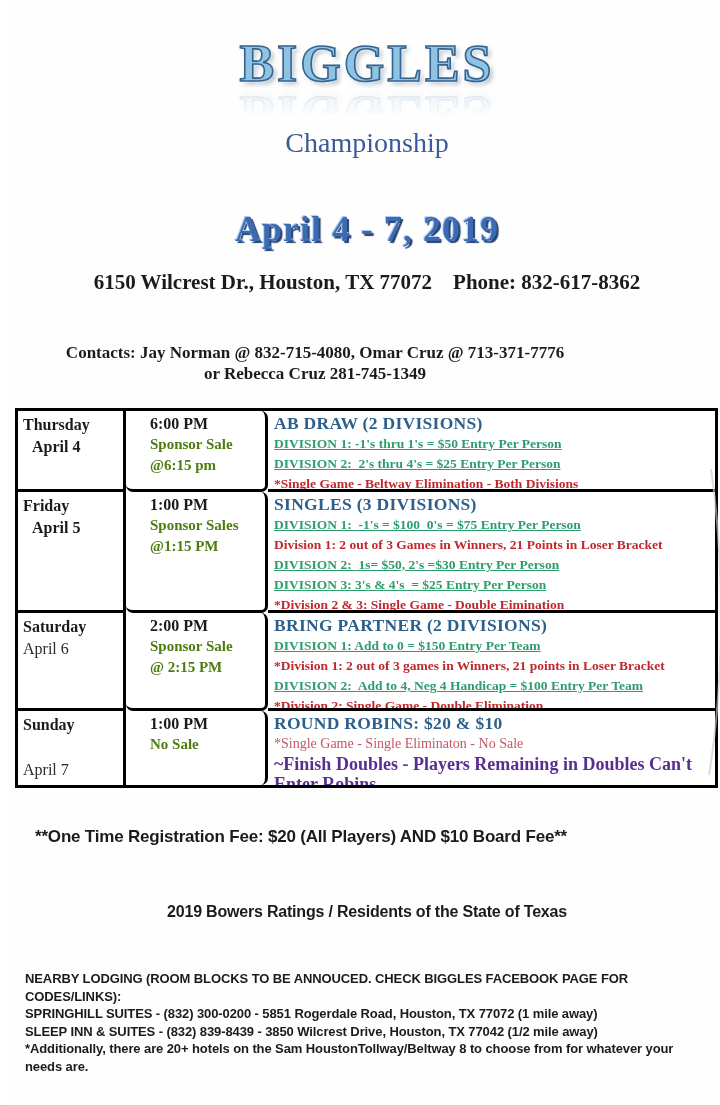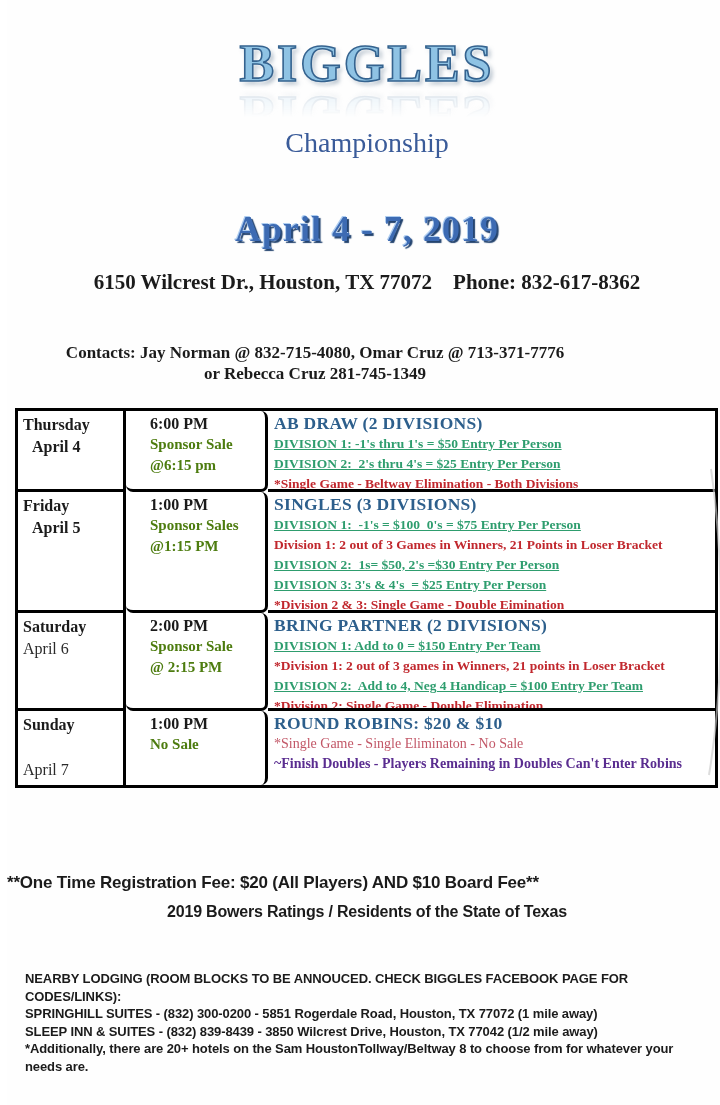--- a/index.html
+++ b/index.html
@@ -42,22 +42,22 @@
   .date-light{font-weight:normal;color:#2b2b2b;}
   .c-day.spread{display:flex;flex-direction:column;justify-content:space-between;padding-bottom:4px;}
   .c-time{padding:2px 4px 0 24px;font:bold 16px "Liberation Serif",serif;line-height:21px;border-radius:7px;}
   .sale{color:#4d7c0f;font-size:15px;}
   .c-ev{padding:1px 4px 0 6px;}
   .etitle{font:bold 17.5px "Liberation Serif",serif;color:#2d5f8c;line-height:22px;letter-spacing:.3px;}
   .eline{font:bold 13.5px "Liberation Serif",serif;line-height:20px;white-space:pre-wrap;}
   .g{color:#2e9d6e;text-decoration:underline;}
   .r{color:#c1282e;}
   .pk{color:#c25767;font-weight:normal;font-size:14px;}
-  .pu{color:#5a2d90;font-size:14px;}
-  .regfee{position:absolute;left:0;top:873px;width:588px;text-align:left;
+  .pu{color:#5a2d90;font-size:18px;}
+  .regfee{position:absolute;left:0;top:827px;width:588px;text-align:center;
           font:bold 17px "Liberation Sans",sans-serif;letter-spacing:-.2px;}
   .ratings{position:absolute;left:0;top:903px;width:720px;text-align:center;
           font:bold 16px "Liberation Sans",sans-serif;letter-spacing:-.2px;}
   .lodging{position:absolute;left:18px;top:970px;width:688px;
           font:bold 13px "Liberation Sans",sans-serif;line-height:17.5px;letter-spacing:-.1px;}
   .curl{position:absolute;left:698px;top:463px;}
 </style>
 </head>
 <body>
 

